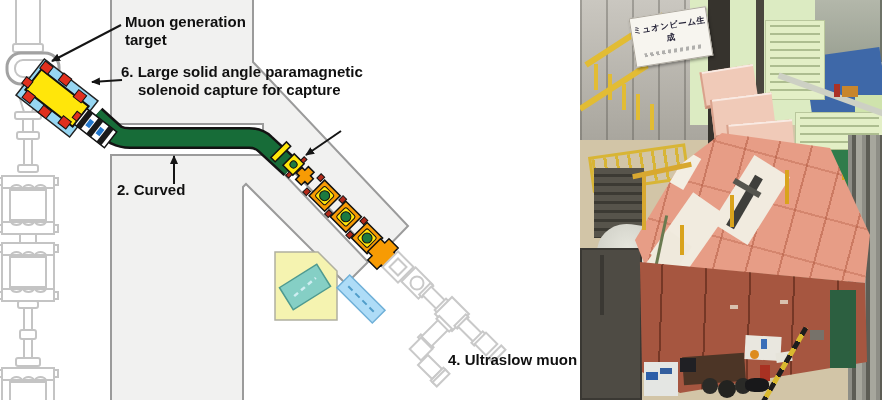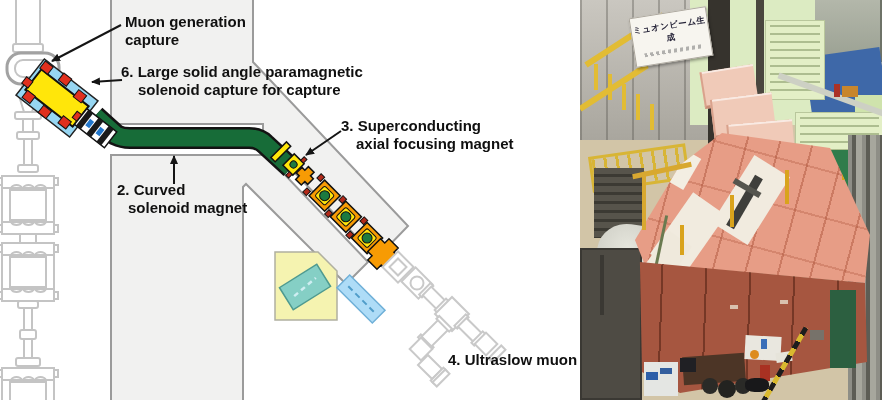--- a/index.html
+++ b/index.html
@@ -194,33 +194,28 @@
     <g stroke="#151515" stroke-width="2" fill="none">
       <path d="M121,25 L52,61" marker-end="url(#ah)"></path>
       <path d="M122,80 L92,82" marker-end="url(#ah)"></path>
       <path d="M341,131 L306,155" marker-end="url(#ah)"></path>
       <path d="M174,184 L174,156" marker-end="url(#ah)"></path>
     </g>
   </svg>
 
   <div class="lbl" style="left:125px;top:13px">
     <span>Muon generation</span>
-    <span>capture</span>
+    <span>target</span>
   </div>
   <div class="lbl" style="left:121px;top:63px">
     <span>6. Large solid angle paramagnetic</span>
     <span style="padding-left:17px">solenoid capture for capture</span>
   </div>
-  <div class="lbl" style="left:341px;top:117px">
-    <span>3. Superconducting</span>
-    <span style="padding-left:15px">axial focusing magnet</span>
-  </div>
   <div class="lbl" style="left:117px;top:181px">
     <span>2. Curved</span>
-    <span style="padding-left:11px">solenoid magnet</span>
   </div>
   <div class="lbl" style="left:448px;top:351px">
     <span>4. Ultraslow muon</span>
   </div>
 
   <div id="photo">
     <div class="pin">
 
       <div class="ph cabinets" style="left:0;top:0;width:128px;height:140px"></div>
       <div class="ph" style="left:110px;top:0;width:150px;height:125px;background:#dcebc2"></div>

